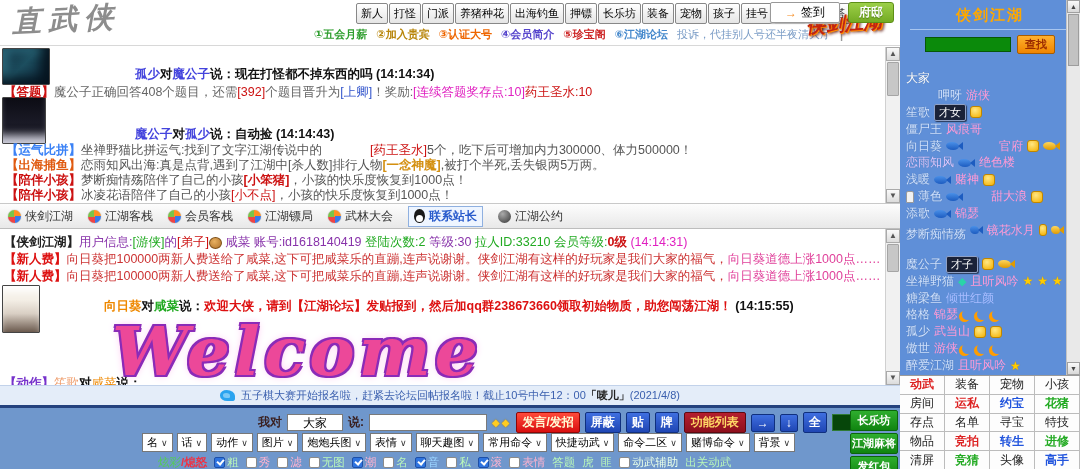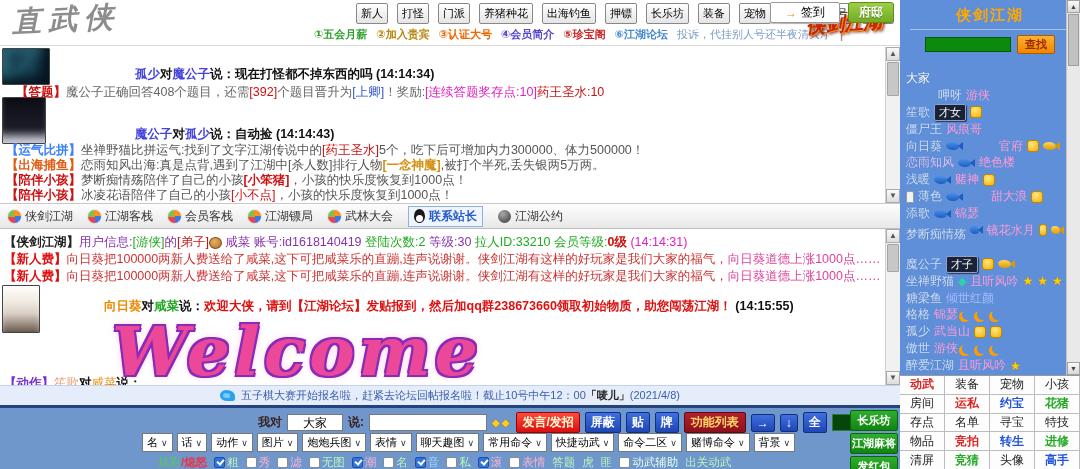--- a/index.html
+++ b/index.html
@@ -4,31 +4,31 @@
 <style>
   *{margin:0;padding:0;box-sizing:border-box}
   body{width:1080px;height:469px;overflow:hidden;font-family:"Liberation Sans","DejaVu Sans",sans-serif}
   .app{position:relative;width:1080px;height:469px;background:#fff;overflow:hidden}
   .left{position:absolute;left:0;top:0;width:900px;height:469px}
   .side{position:absolute;left:900px;top:0;width:180px;height:469px;background:#5f8fd8;overflow:hidden}
 
   
   .hdr{position:absolute;left:0;top:0;width:900px;height:46px;background:#fff;border-bottom:1px solid #d8d8d8}
   .logo{position:absolute;left:12px;top:0px;font-family:"DejaVu Serif",serif;font-size:29px;font-weight:bold;font-style:italic;color:#8d8d8d;letter-spacing:7px;transform:rotate(-3deg)}
-  .menu-btns{position:absolute;left:356px;top:3px;display:flex;gap:9px}
+  .menu-btns{position:absolute;left:356px;top:3px;display:flex;gap:1px}
   .menu-btn{font-size:11px;padding:2px 4px;border:1px solid #888;border-radius:2px;background:linear-gradient(#fff,#e5e5e5);white-space:nowrap;cursor:pointer}
   .menu-links{position:absolute;left:314px;top:27px;font-size:11px;display:flex;gap:9px;white-space:nowrap;align-items:center}
   .menu-links span{font-weight:bold}
   .firelogo{position:absolute;left:806px;top:11px;font-size:19px;font-weight:bold;font-style:italic;color:#c32410;text-shadow:1px 1px 0 #ff8a00,2px 2px 3px #5a0e00;transform:rotate(-4deg);white-space:nowrap}
 
   
   .chat1{position:absolute;left:0;top:47px;width:900px;height:156px;background:#fff}
   .chat2{position:absolute;left:0;top:229px;width:900px;height:156px;background:#fff}
   .msg{position:absolute;white-space:nowrap;font-size:12.5px;line-height:15px}
-  .tm0{left:135px;top:20px}.tm1{left:16px;top:38px}.tm2{left:135px;top:80px}
+  .tm0{left:135px;top:20px}.tm1{left:4px;top:38px}.tm2{left:135px;top:80px}
   .tm3{left:6px;top:96px}.tm4{left:6px;top:111px}.tm5{left:6px;top:126px}.tm6{left:6px;top:141px}
   .cm0{left:4px;top:6px}.cm1{left:4px;top:23px}.cm2{left:4px;top:40px}.cm3{left:104px;top:70px}.cm4{left:4px;top:147px}
   .avatar{position:absolute;border:1px solid #444;border-radius:1px}
   .av1{left:2px;top:1px;width:48px;height:37px;background:linear-gradient(135deg,#0b2233,#1d4f60 45%,#0a1e30);box-shadow:inset -8px -6px 12px #06141f,inset 6px 4px 10px #2c6a7c}
   .av2{left:2px;top:50px;width:44px;height:47px;background:linear-gradient(180deg,#0c0c14,#1a1a26 55%,#0a0a12);box-shadow:inset 0 -14px 10px -6px #cfcfdc}
   .av3{left:2px;top:56px;width:38px;height:48px;background:linear-gradient(180deg,#f4efe6 30%,#d9cfc4 60%,#6b5a4e);box-shadow:inset 0 10px 8px -4px #fff}
   .welcome{position:absolute;left:112px;top:82px;font-family:"DejaVu Serif",serif;font-weight:bold;font-style:italic;font-size:68px;letter-spacing:4px;color:#ec4899;
     text-shadow:-2px -2px 0 #8a2bb8,2px -2px 0 #8a2bb8,-2px 2px 0 #8a2bb8,2px 2px 0 #8a2bb8,0 0 9px #ffb3ea;pointer-events:none}
 
   
@@ -149,21 +149,21 @@
       <div class="avatar av2"></div>
       <div class="sbar" style="height:156px">
         <div class="arr">▲</div>
         <div class="thumb" style="height:34px"></div>
         <div class="spacer"></div>
         <div class="arr">▼</div>
       </div>
     <div class="msg tm0"><span style="color: rgb(68, 68, 221); font-weight: bold;">孤少</span><span style="color: rgb(17, 17, 17); font-weight: bold;">对</span><span style="color: rgb(68, 68, 221); font-weight: bold;">魔公子</span><span style="color: rgb(17, 17, 17); font-weight: bold;">说：</span><span style="color: rgb(17, 17, 17); font-weight: bold;">现在打怪都不掉东西的吗 </span><span style="color: rgb(17, 17, 17); font-weight: bold;">(14:14:34)</span></div>
         <div class="msg tm1"><span style="color: rgb(204, 17, 17); font-weight: bold;">【答题】</span><span style="color: rgb(102, 102, 102);">魔公子正确回答408个题目，还需</span><span style="color: rgb(204, 17, 17);">[392]</span><span style="color: rgb(102, 102, 102);">个题目晋升为</span><span style="color: rgb(51, 85, 204);">[上卿]</span><span style="color: rgb(102, 102, 102);">！奖励:</span><span style="color: rgb(224, 32, 192);">[连续答题奖存点:10]</span><span style="color: rgb(204, 17, 17);">药王圣水:10</span></div>
         <div class="msg tm2"><span style="color: rgb(68, 68, 221); font-weight: bold;">魔公子</span><span style="color: rgb(17, 17, 17); font-weight: bold;">对</span><span style="color: rgb(68, 68, 221); font-weight: bold;">孤少</span><span style="color: rgb(17, 17, 17); font-weight: bold;">说：</span><span style="color: rgb(17, 17, 17); font-weight: bold;">自动捡 </span><span style="color: rgb(17, 17, 17); font-weight: bold;">(14:14:43)</span></div>
-        <div class="msg tm3"><span style="color: #3b82f6; font-weight: bold;">【运气比拼】</span><span style="color: rgb(85, 85, 85);">坐禅野猫比拼运气:找到了文字江湖传说中的</span><span style="color: rgb(204, 17, 17);">[药王圣水]</span><span style="color: rgb(85, 85, 85);">5个，吃下后可增加内力300000、体力500000！</span></div>
+        <div class="msg tm3"><span style="color: #3b82f6; font-weight: bold;">【运气比拼】</span><span style="color: rgb(85, 85, 85);">坐禅野猫比拼运气:找到了文字江湖传说中的</span><span style="color: rgb(204, 17, 17); margin-left: 48px;">[药王圣水]</span><span style="color: rgb(85, 85, 85);">5个，吃下后可增加内力300000、体力500000！</span></div>
         <div class="msg tm4"><span style="color: rgb(224, 90, 16); font-weight: bold;">【出海捕鱼】</span><span style="color: rgb(85, 85, 85);">恋雨知风出海:真是点背,遇到了江湖中[杀人数]排行人物</span><span style="color: rgb(212, 144, 16); font-weight: bold;">[一念神魔]</span><span style="color: rgb(85, 85, 85);">,被打个半死,丢失银两5万两。</span></div>
         <div class="msg tm5"><span style="color: rgb(204, 17, 17); font-weight: bold;">【陪伴小孩】</span><span style="color: rgb(85, 85, 85);">梦断痴情殇陪伴了自己的小孩</span><span style="color: rgb(204, 17, 17); font-weight: bold;">[小笨猪]</span><span style="color: rgb(85, 85, 85);">，小孩的快乐度恢复到1000点！</span></div>
         <div class="msg tm6"><span style="color: rgb(204, 17, 17); font-weight: bold;">【陪伴小孩】</span><span style="color: rgb(85, 85, 85);">冰凌花语陪伴了自己的小孩</span><span style="color: rgb(204, 17, 17);">[小不点]</span><span style="color: rgb(85, 85, 85);">，小孩的快乐度恢复到1000点！</span></div>
       </div>
 
     <div class="navbar" id="navbar">
         <span class="nav-item">
           <i class="ic ic-pinwheel"></i>
           <span>侠剑江湖</span>
         </span>

